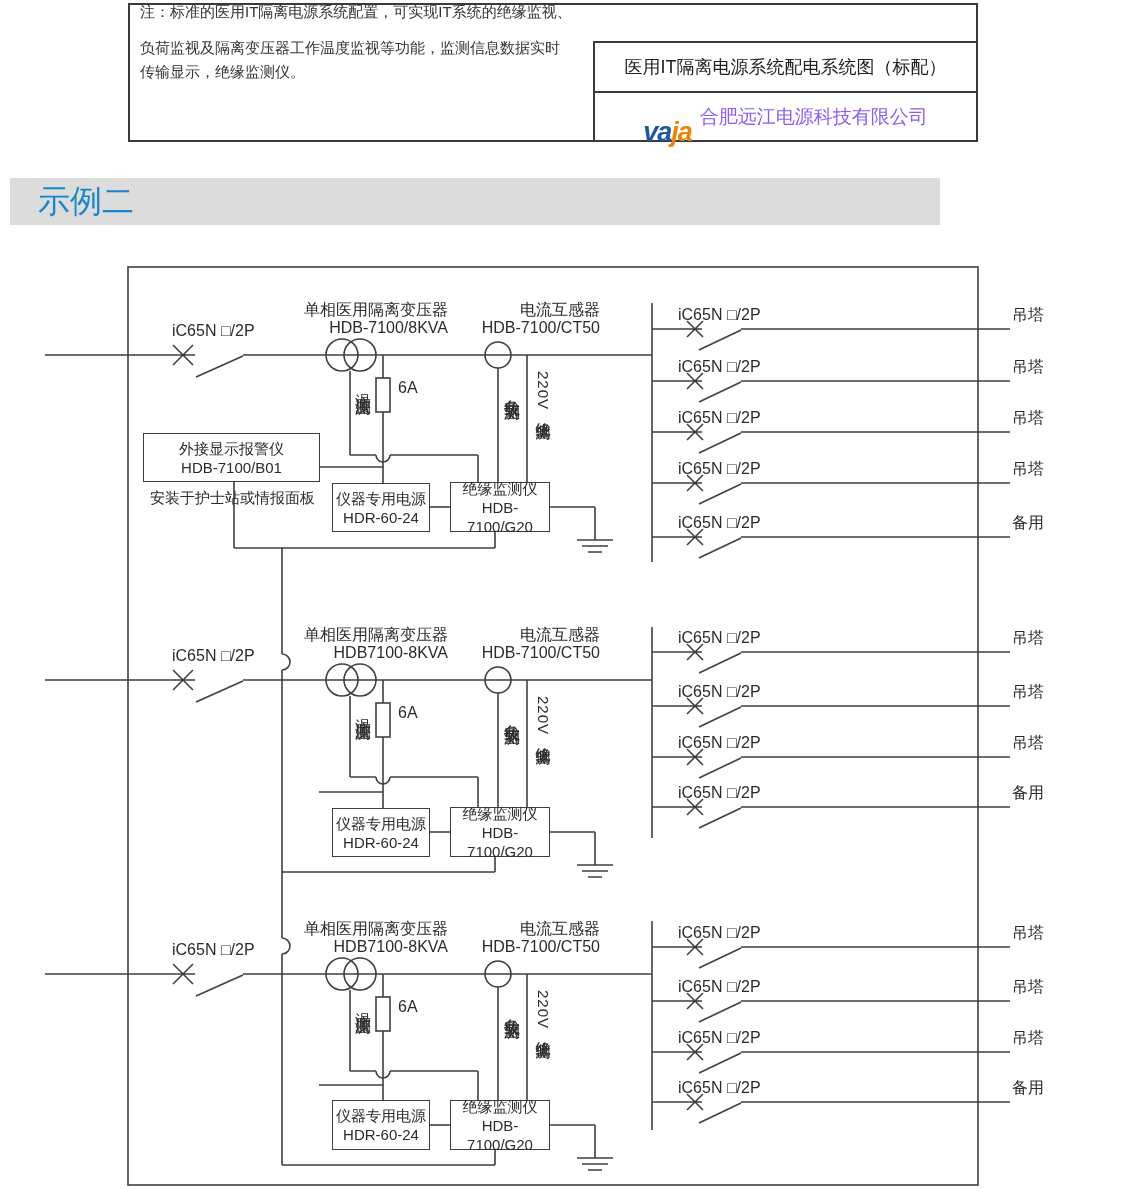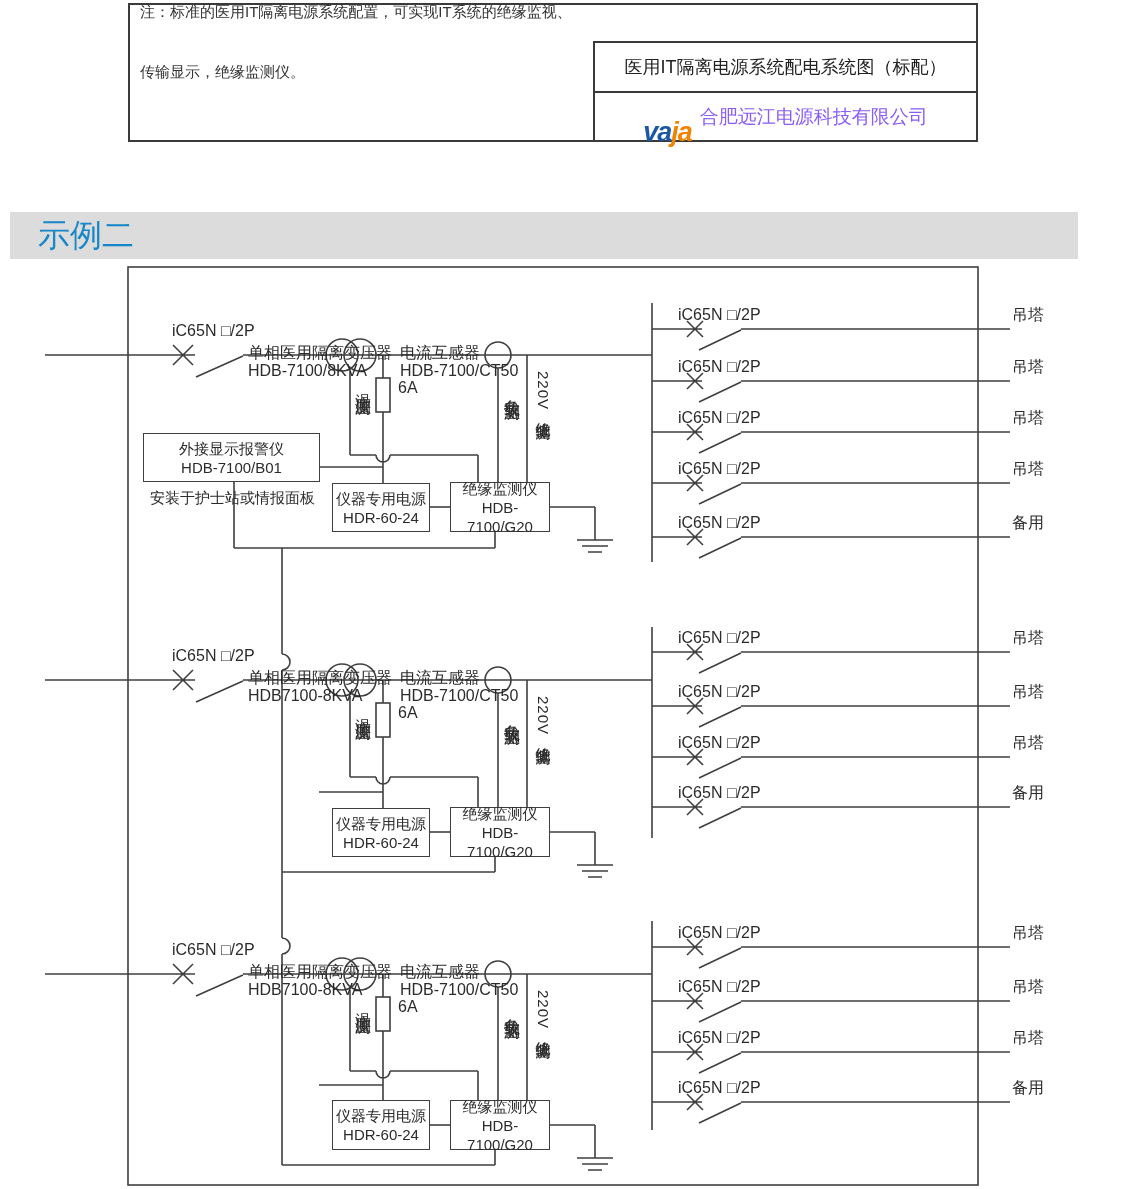--- a/index.html
+++ b/index.html
@@ -3,42 +3,42 @@
 <meta charset="utf-8">
 <style>
   html,body{margin:0;padding:0;background:#ffffff;}
   .stage{
     position:relative;width:1140px;height:1189px;overflow:hidden;
     font-family:"Liberation Sans","DejaVu Sans",sans-serif;
     color:#2b2b2b;background:#ffffff;
   }
   svg.wires{position:absolute;left:0;top:0;}
   .lbl{position:absolute;font-size:16px;line-height:18px;white-space:nowrap;color:#2b2b2b;}
-  .ctr{text-align:left;margin-top:43px;}
+  .ctr{text-align:right;}
   .vtext{
     position:absolute;writing-mode:vertical-rl;text-orientation:mixed;
     font-size:16px;letter-spacing:2px;color:#2b2b2b;white-space:nowrap;
   }
   .cbox{
     position:absolute;border:1.6px solid #3f3f3f;background:#ffffff;
     display:flex;flex-direction:column;align-items:center;justify-content:center;
     font-size:15px;line-height:19px;text-align:center;box-sizing:border-box;
   }
   .note-box{position:absolute;left:128px;top:3px;width:850px;height:139px;
     border:2px solid #3a3a3a;box-sizing:border-box;background:#ffffff;}
   .note-line{position:absolute;left:140px;font-size:15px;line-height:24px;white-space:nowrap;color:#333;}
   .title-block{position:absolute;left:593px;top:41px;width:385px;height:101px;
     border:2px solid #3a3a3a;box-sizing:border-box;background:#ffffff;}
   .tb-title{height:50px;border-bottom:2px solid #3a3a3a;box-sizing:border-box;
     display:flex;align-items:center;justify-content:center;font-size:18px;color:#222;}
   .tb-company{height:47px;display:flex;align-items:center;justify-content:center;gap:8px;}
   .tb-company .cname{font-size:19px;color:#8b5cf6;}
   .logo{font-size:27px;font-weight:bold;font-style:italic;letter-spacing:-1px;margin-top:32px;}
-  .banner{position:absolute;left:10px;top:178px;width:1068px;height:47px;
-    display:flex;align-items:center;box-sizing:border-box;padding-left:28px;margin-top:34px;}
+  .banner{position:absolute;left:10px;top:178px;width:930px;height:47px;
+    display:flex;align-items:center;box-sizing:border-box;padding-left:28px;}
   .banner-label{font-size:32px;}
 </style>
 </head>
 <body>
 
 <div class="stage">
 
   <svg class="wires" width="1140" height="1189" viewBox="0 0 1140 1189">
     <g stroke="#3f3f3f" stroke-width="1.6" fill="none">
 
@@ -154,20 +154,21 @@
         <path d="M652,947 H702 M687,939 L703,955 M687,955 L703,939 M699,968 L741,948 M741,947 H1010"></path>
         <path d="M652,1001 H702 M687,993 L703,1009 M687,1009 L703,993 M699,1022 L741,1002 M741,1001 H1010"></path>
         <path d="M652,1052 H702 M687,1044 L703,1060 M687,1060 L703,1044 M699,1073 L741,1053 M741,1052 H1010"></path>
         <path d="M652,1102 H702 M687,1094 L703,1110 M687,1110 L703,1094 M699,1123 L741,1103 M741,1102 H1010"></path>
       </g>
     </g>
   </svg>
 
   <div class="note-box"></div>
   <div class="note-line" style="top:0;">注：标准的医用IT隔离电源系统配置，可实现IT系统的绝缘监视、</div>
+  <div class="note-line" style="top:36px;">负荷监视及隔离变压器工作温度监视等功能，监测信息数据实时</div>
   <div class="note-line" style="top:60px;">传输显示，绝缘监测仪。</div>
 
   <div class="title-block">
     <div class="tb-title">医用IT隔离电源系统配电系统图（标配）</div>
     <div class="tb-company">
       <span class="logo"><span style="color:#1a57a5">va</span><span style="color:#f08300">ja</span></span>
       <span class="cname">合肥远江电源科技有限公司</span>
     </div>
   </div>
 

